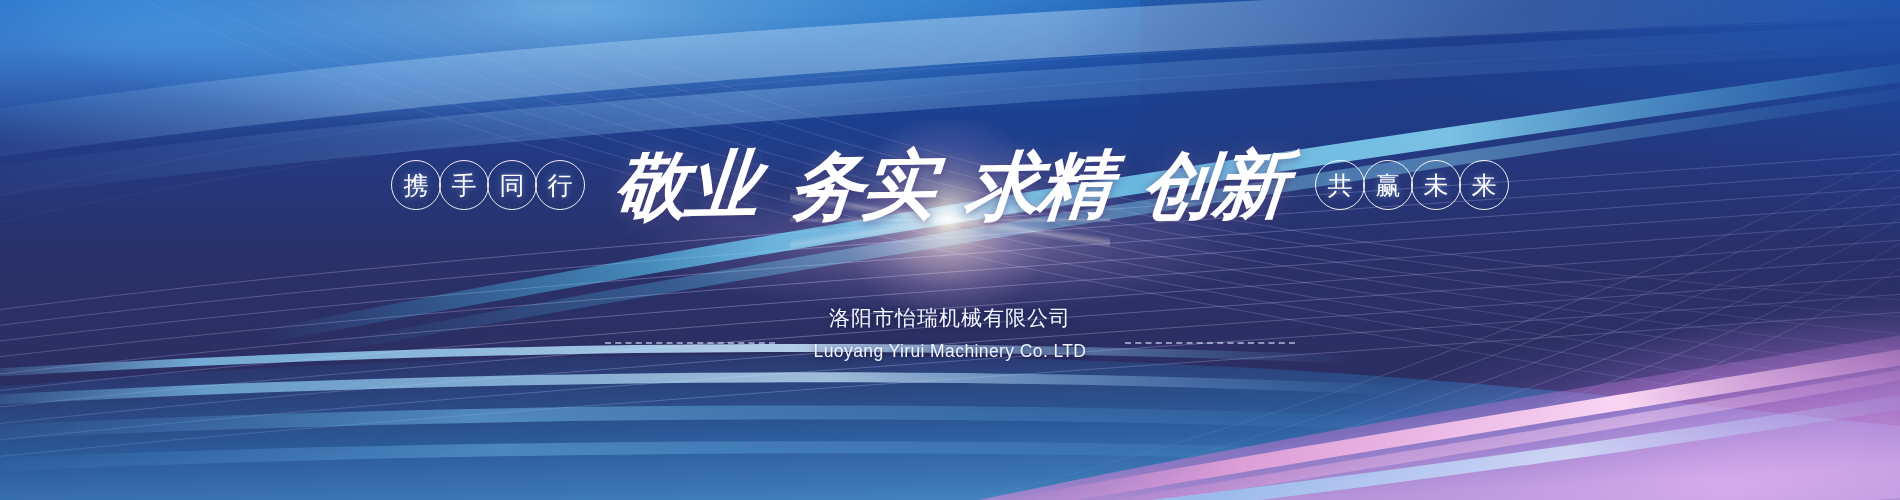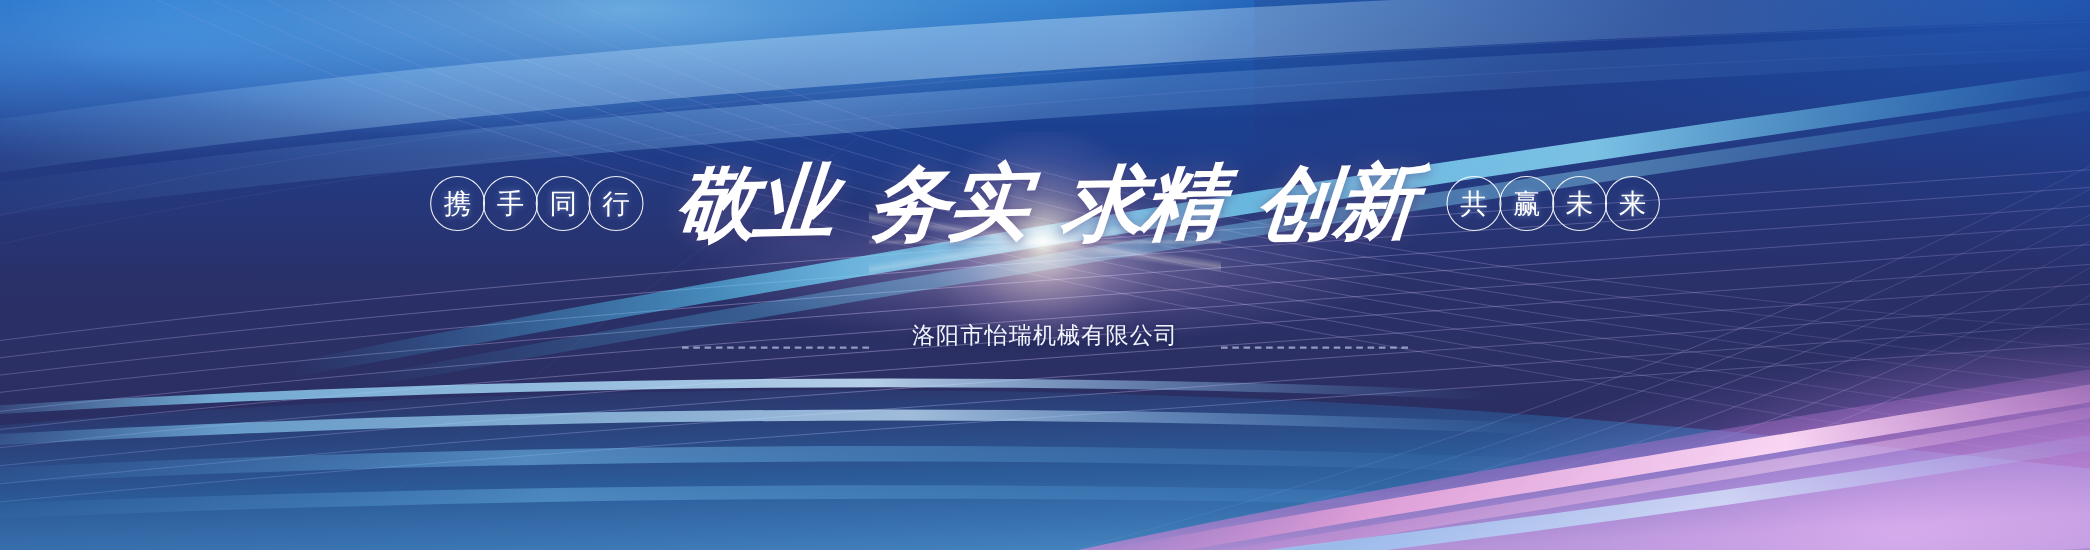--- a/index.html
+++ b/index.html
@@ -94,21 +94,21 @@
     text-shadow:0 2px 10px rgba(60,40,110,.55), 0 0 22px rgba(255,255,255,.18);
     transform:skewX(-6deg) rotate(-1.2deg);
   }
 
   
   .company{
     position:absolute;left:0;top:290px;width:1900px;
     display:flex;flex-direction:column;align-items:center;
     pointer-events:none;
   }
-  .company-row{display:flex;align-items:center;justify-content:center;gap:17px;}
+  .company-row{display:flex;align-items:center;justify-content:center;gap:17px;margin-top:13px;}
   .dash{
     width:170px;height:0;
     border-top:2px dashed rgba(210,220,250,.62);
     margin:0 22px;
     position:relative;top:10px;
   }
   .company-cn{
     color:#f2f5ff;font-size:21px;letter-spacing:1px;line-height:1.5;
     font-family:"DejaVu Sans","Liberation Sans",sans-serif;
     text-shadow:0 1px 5px rgba(20,25,70,.7);
@@ -288,18 +288,19 @@
       <span class="circ">来</span>
     </div>
 
   </div>
 
   <div class="company">
     <div class="company-row">
       <span class="dash"></span>
       <div style="display:flex;flex-direction:column;align-items:center;">
         <span class="company-cn">洛阳市怡瑞机械有限公司</span>
+        <span class="company-en">Luoyang Yirui Machinery Co. LTD</span>
       </div>
       <span class="dash"></span>
     </div>
   </div>
 
 </div>
 
 </body></html>

